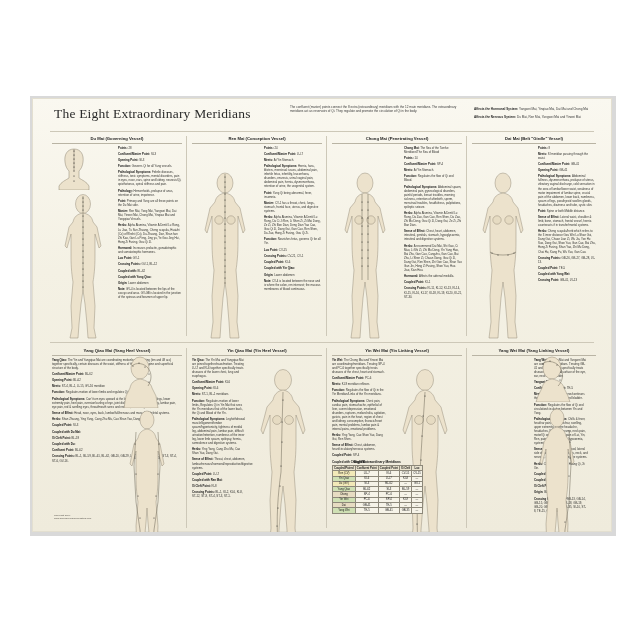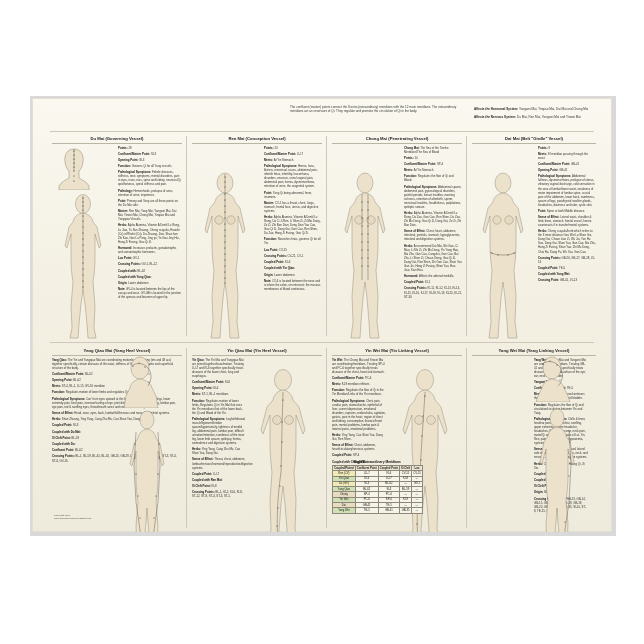--- a/index.html
+++ b/index.html
@@ -105,20 +105,21 @@
 </head>
 <body>
 
 <div class="stage">
   <div class="matte"></div>
   <div class="poster-shadow"></div>
 
   <div class="poster">
 
     <div class="hdr">
+      <div class="title">The Eight Extraordinary Meridians</div>
       <div class="hdr-note">The confluent (master) points connect the 8 extra (extraordinary) meridians with the 12 main meridians. The extraordinary meridians act as reservoirs of Qi. They regulate and promote the circulation of Qi in the body.</div>
       <div class="hdr-right">
         <div>
           <b>Affects the Hormonal System:</b>
           <span>Yangwei Mai, Yinqiao Mai, Dai Mai and Chong Mai</span>
         </div>
         <div style="height:3px"></div>
         <div>
           <b>Affects the Nervous System:</b>
           <span>Du Mai, Ren Mai, Yangwei Mai and Yinwei Mai</span>

